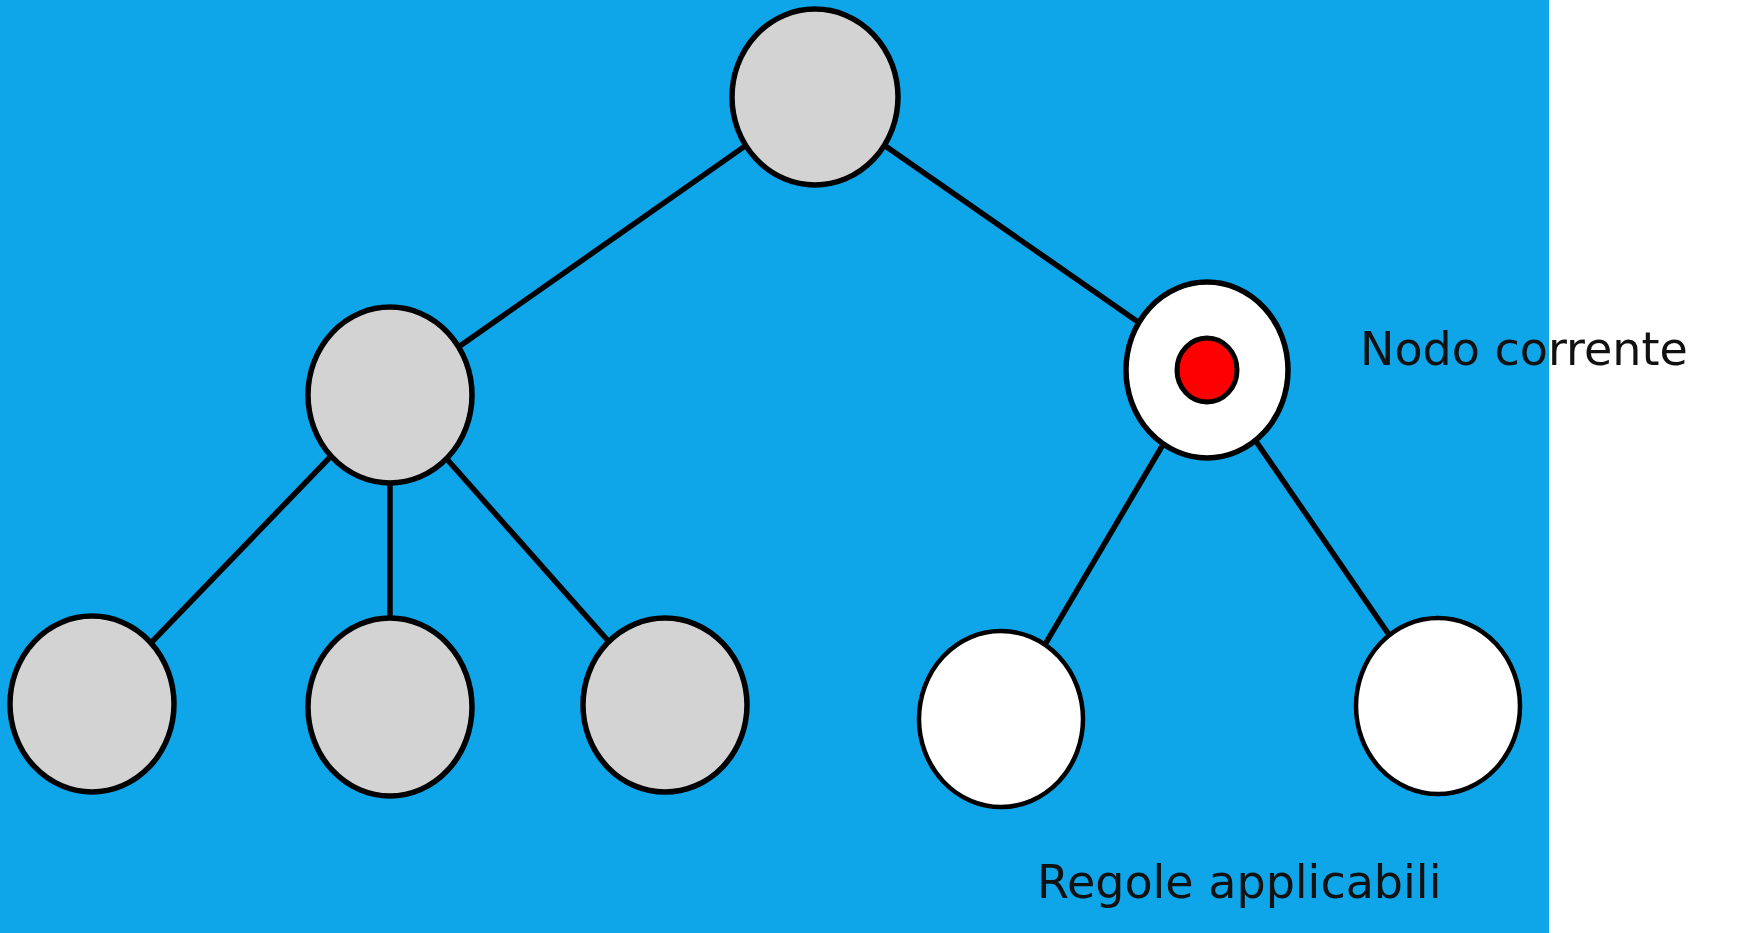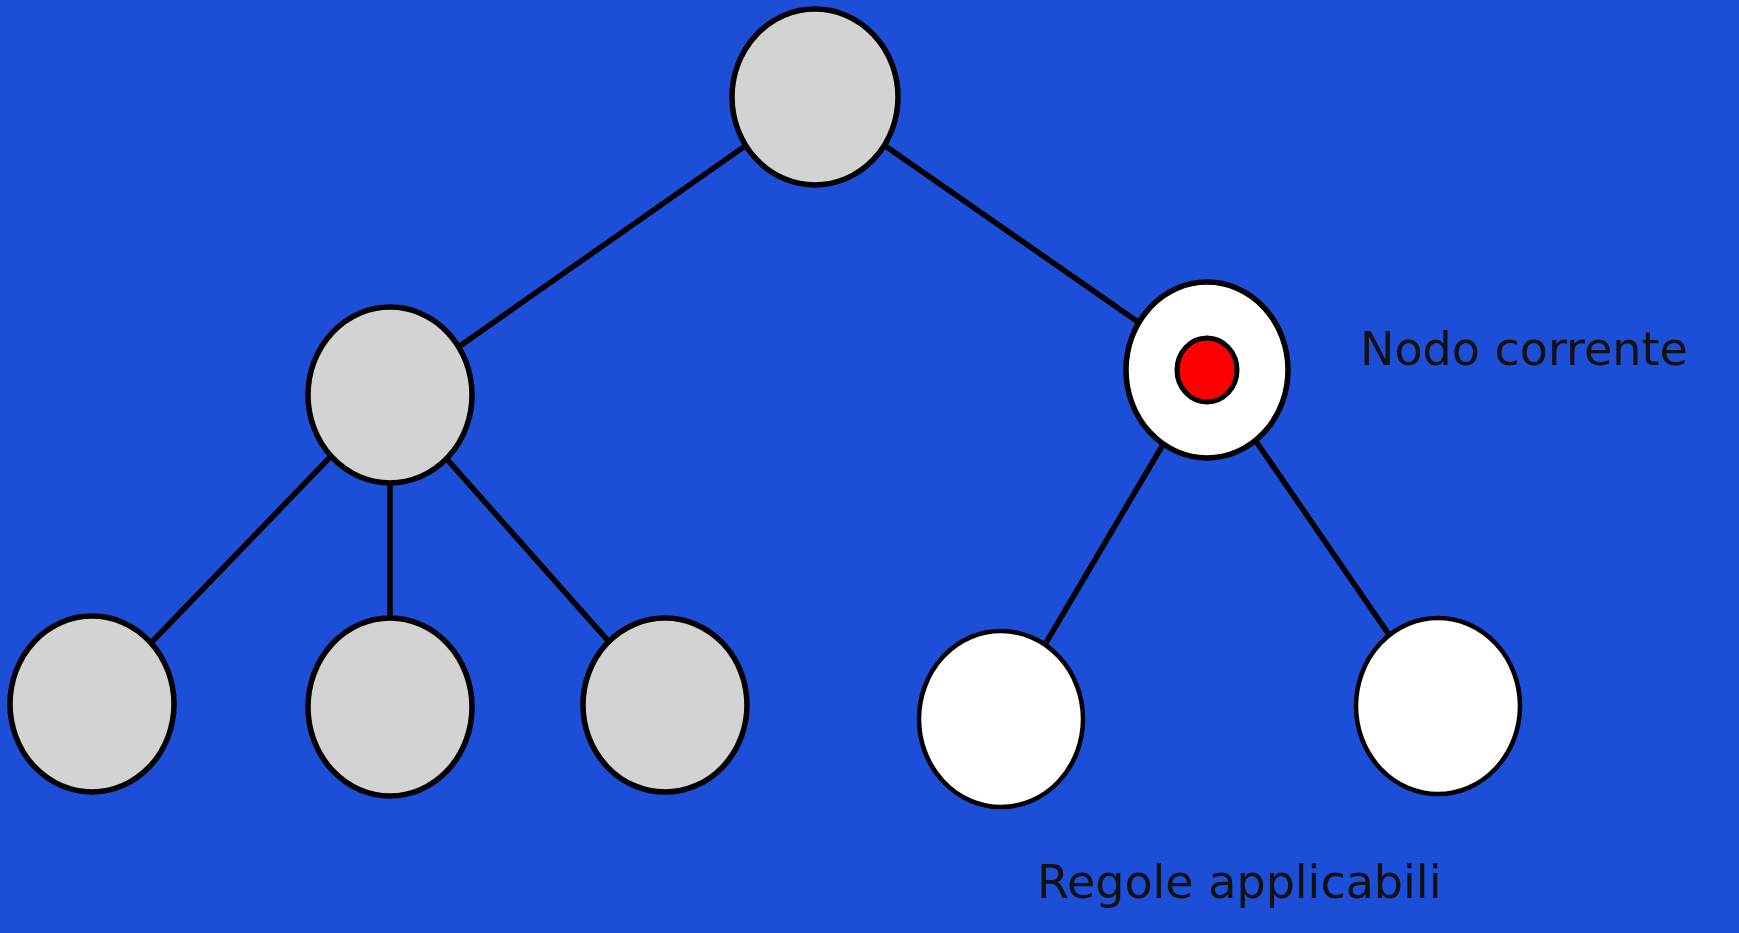--- a/index.html
+++ b/index.html
@@ -4,24 +4,24 @@
 <style>
   html, body {
     margin: 0;
     padding: 0;
     background: #ffffff;
     width: 1739px;
     height: 933px;
     overflow: hidden;
   }
   .canvas-wrap {
-    width: 1739px;
+    width: 1549px;
     height: 933px;
     position: relative;
-    background: #1d4ed8;
+    background: #0ea5e9;
     text-decoration: underline;
   }
   svg.tree {
     display: block;
     width: 1739px;
     height: 933px;
   }
   .diagram-label {
     font-family: "DejaVu Sans", "Liberation Sans", sans-serif;
     font-size: 46px;

